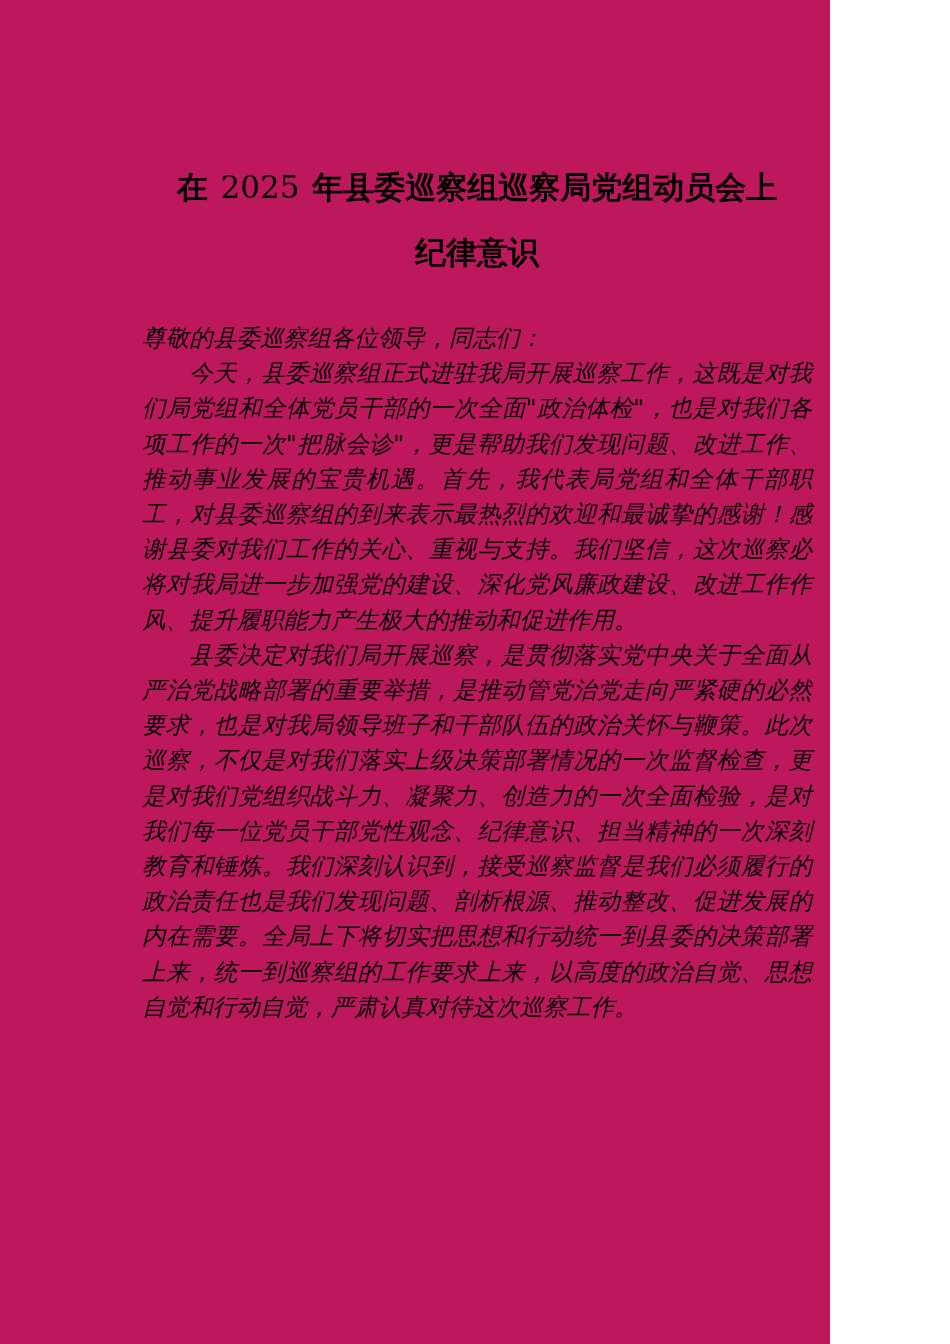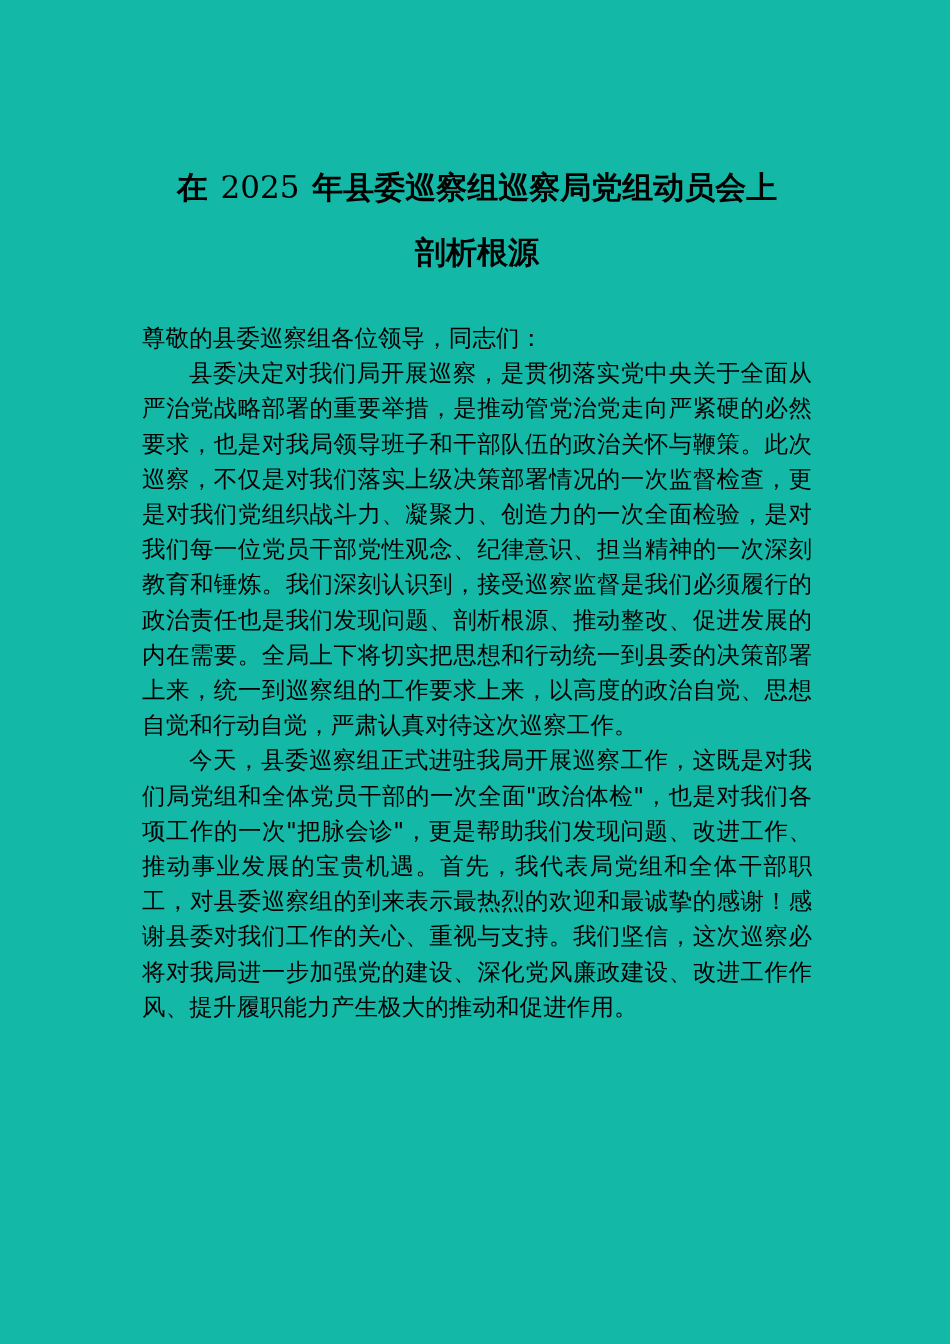--- a/index.html
+++ b/index.html
@@ -14,23 +14,23 @@
     overflow: hidden;
     font-family: "Liberation Sans", "DejaVu Sans", sans-serif;
     color: #000000;
     -webkit-font-smoothing: antialiased;
   }
 
   .page {
     position: absolute;
     left: 0;
     top: 0;
-    width: 950px;
+    width: 830px;
     height: 1344px;
-    background: #14b8a6;
+    background: #be185d;
   }
 
   .doc-body {
     position: absolute;
     left: 142px;
     top: 0;
     width: 670px;
   }
 
   
@@ -67,36 +67,37 @@
     padding: 0;
     font-family: "DejaVu Sans", "Liberation Sans", sans-serif;
     font-size: 23.5px;
     line-height: 35.2px;
     text-align: justify;
     text-justify: inter-ideograph;
     color: #000000;
     word-break: break-all;
     white-space: pre-wrap;
     letter-spacing: 0.1px;
+    font-style: italic;
   }
   .para.indent {
     text-indent: 2em;
   }
 </style>
 </head>
 <body>
 
 <div class="page">
   <div class="doc-body">
 
     <h1 class="doc-title">
       <span class="title-line"><span>在 </span><span class="title-year">2025</span><span> 年县委巡察组巡察局党组动员会上</span></span>
-      <span class="title-line">剖析根源</span>
+      <span class="title-line">纪律意识</span>
     </h1>
 
     <div class="body-block">
       <p class="para">尊敬的县委巡察组各位领导，同志们：</p>
+      <p class="para indent">今天，县委巡察组正式进驻我局开展巡察工作，这既是对我们局党组和全体党员干部的一次全面"政治体检"，也是对我们各项工作的一次"把脉会诊"，更是帮助我们发现问题、改进工作、推动事业发展的宝贵机遇。首先，我代表局党组和全体干部职工，对县委巡察组的到来表示最热烈的欢迎和最诚挚的感谢！感谢县委对我们工作的关心、重视与支持。我们坚信，这次巡察必将对我局进一步加强党的建设、深化党风廉政建设、改进工作作风、提升履职能力产生极大的推动和促进作用。</p>
       <p class="para indent">县委决定对我们局开展巡察，是贯彻落实党中央关于全面从严治党战略部署的重要举措，是推动管党治党走向严紧硬的必然要求，也是对我局领导班子和干部队伍的政治关怀与鞭策。此次巡察，不仅是对我们落实上级决策部署情况的一次监督检查，更是对我们党组织战斗力、凝聚力、创造力的一次全面检验，是对我们每一位党员干部党性观念、纪律意识、担当精神的一次深刻教育和锤炼。我们深刻认识到，接受巡察监督是我们必须履行的政治责任也是我们发现问题、剖析根源、推动整改、促进发展的内在需要。全局上下将切实把思想和行动统一到县委的决策部署上来，统一到巡察组的工作要求上来，以高度的政治自觉、思想自觉和行动自觉，严肃认真对待这次巡察工作。</p>
-      <p class="para indent">今天，县委巡察组正式进驻我局开展巡察工作，这既是对我们局党组和全体党员干部的一次全面"政治体检"，也是对我们各项工作的一次"把脉会诊"，更是帮助我们发现问题、改进工作、推动事业发展的宝贵机遇。首先，我代表局党组和全体干部职工，对县委巡察组的到来表示最热烈的欢迎和最诚挚的感谢！感谢县委对我们工作的关心、重视与支持。我们坚信，这次巡察必将对我局进一步加强党的建设、深化党风廉政建设、改进工作作风、提升履职能力产生极大的推动和促进作用。</p>
     </div>
 
   </div>
 </div>
 
 </body></html>

